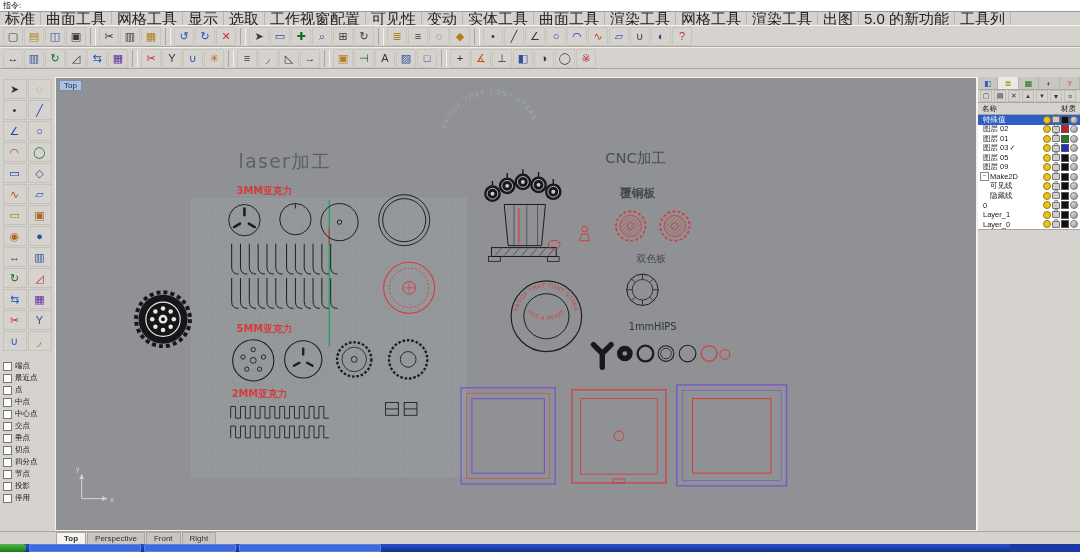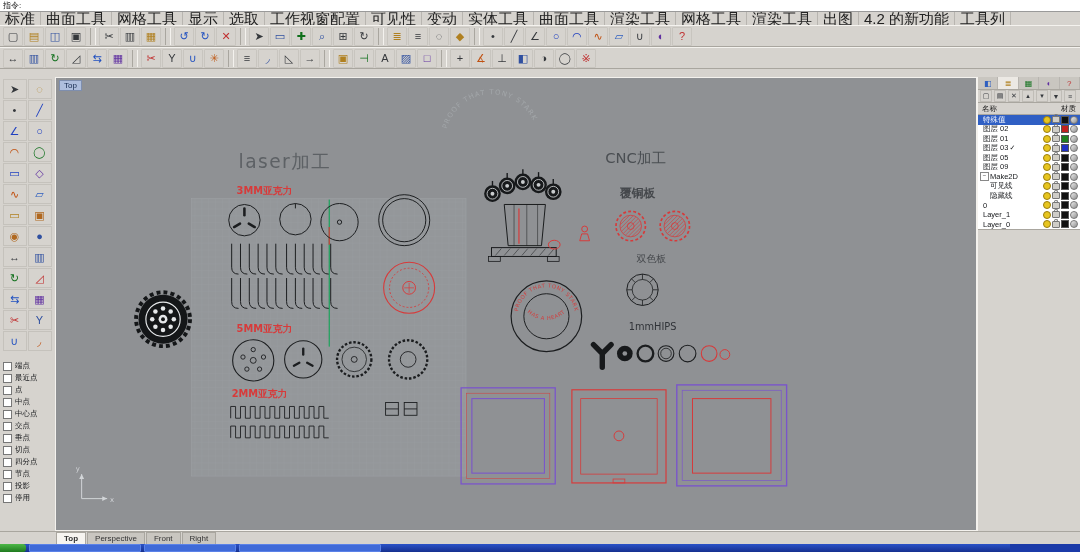--- a/index.html
+++ b/index.html
@@ -89,21 +89,21 @@
       <div class="ttab">选取</div>
       <div class="ttab">工作视窗配置</div>
       <div class="ttab">可见性</div>
       <div class="ttab">变动</div>
       <div class="ttab">实体工具</div>
       <div class="ttab">曲面工具</div>
       <div class="ttab">渲染工具</div>
       <div class="ttab">网格工具</div>
       <div class="ttab">渲染工具</div>
       <div class="ttab">出图</div>
-      <div class="ttab">4.2 的新功能</div>
+      <div class="ttab">5.0 的新功能</div>
       <div class="ttab">工具列</div>
     </div>
   <div class="toolbar" id="toolbarRow1">
       <div class="tbtn">▢</div>
       <div class="tbtn" style="color: rgb(176, 128, 32);">▤</div>
       <div class="tbtn" style="color: rgb(48, 80, 160);">◫</div>
       <div class="tbtn">▣</div>
       <div class="tsep"></div>
       <div class="tbtn">✂</div>
       <div class="tbtn">▥</div>

